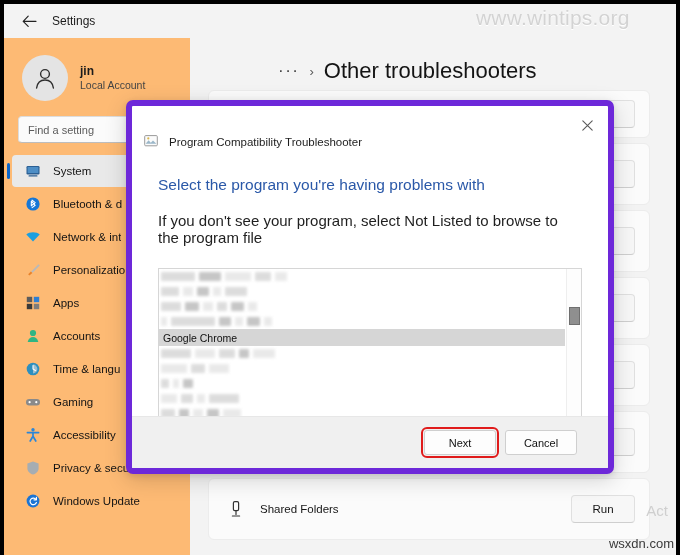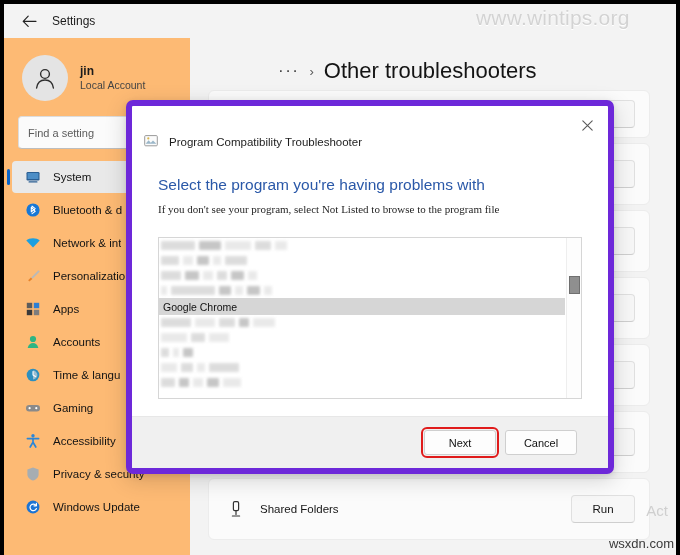--- a/index.html
+++ b/index.html
@@ -63,21 +63,21 @@
     background: #e4e4e4;
     display: flex; align-items: center; justify-content: center;
     flex: 0 0 auto;
   }
   .account-text { margin-left: 12px; line-height: 1.25; }
   .account-name { font-size: 12px; font-weight: bold; color: #1b1b1b; }
   .account-type { font-size: 10.5px; color: #444; }
 
   .search-wrap { padding: 6px 14px 0 14px; }
   .search-box {
-    height: 33px;
+    height: 27px;
     background: #fbfbfb;
     border: 1px solid #dcdcdc;
     border-bottom-color: #bdbdbd;
     border-radius: 4px;
     display: flex; align-items: center;
     padding: 5px 9px;
     font-size: 11px;
     color: #5c5c5c;
   }
 
@@ -199,24 +199,23 @@
     font-size: 11.5px;
     color: #1d1d1d;
   }
   .dlg-body { padding: 0 26px; }
   .dlg-h1 {
     margin-top: 26px;
     font-size: 15.5px;
     color: #2a58a8;
   }
   .dlg-p {
-    margin-top: 9px;
-    font-size: 11px;
+    margin-top: 18px;
+    font-size: 15px;
     color: #1f1f1f;
-    font-family: Liberation Serif, serif;
   }
 
   .listbox {
     position: relative;
     margin-top: 22px;
     height: 162px;
     background: #fff;
     border: 1px solid #d6d6d6;
     overflow: hidden;
   }

